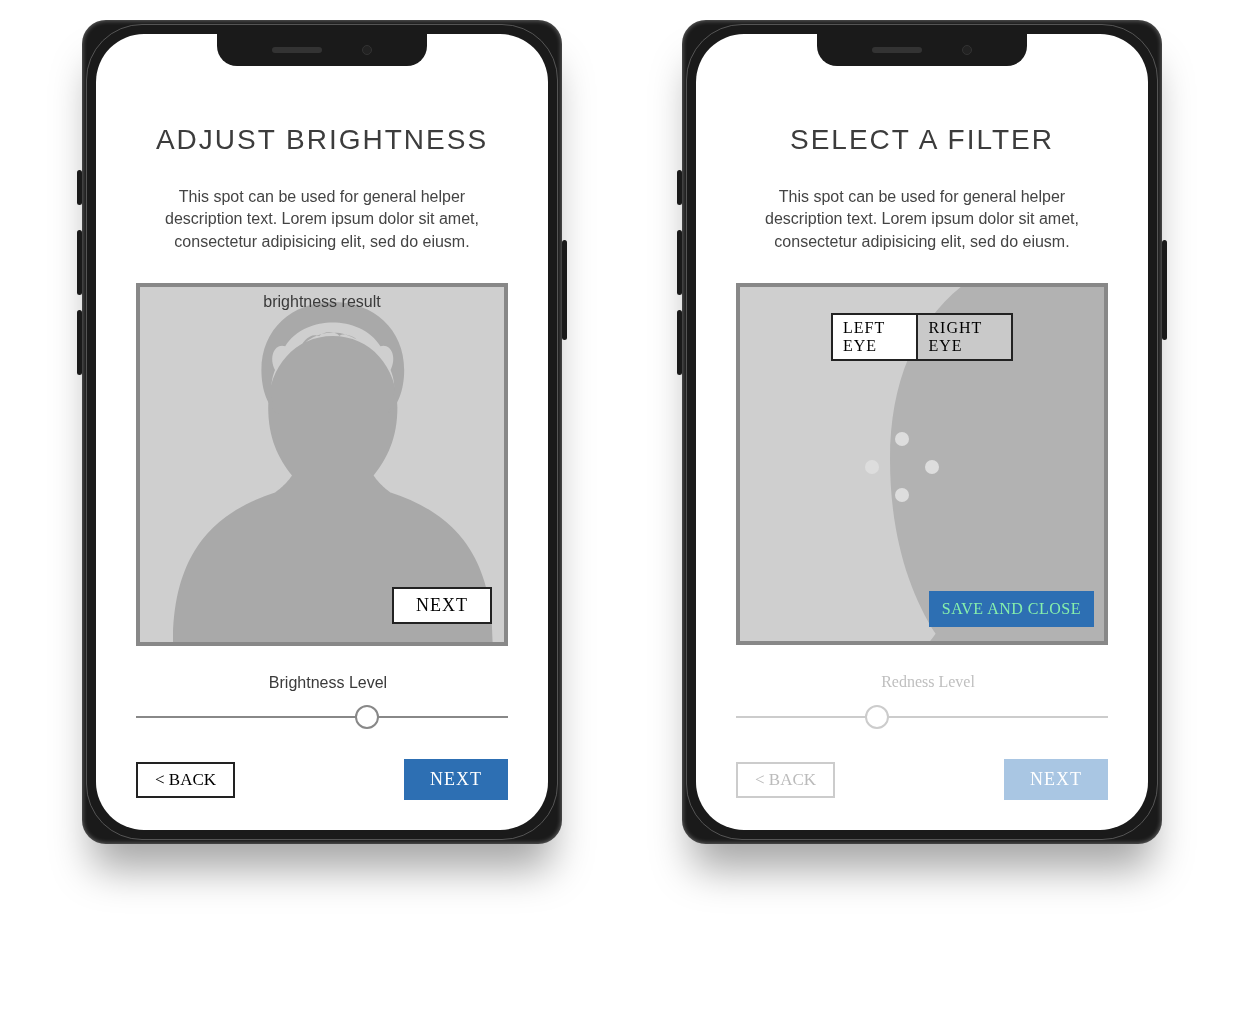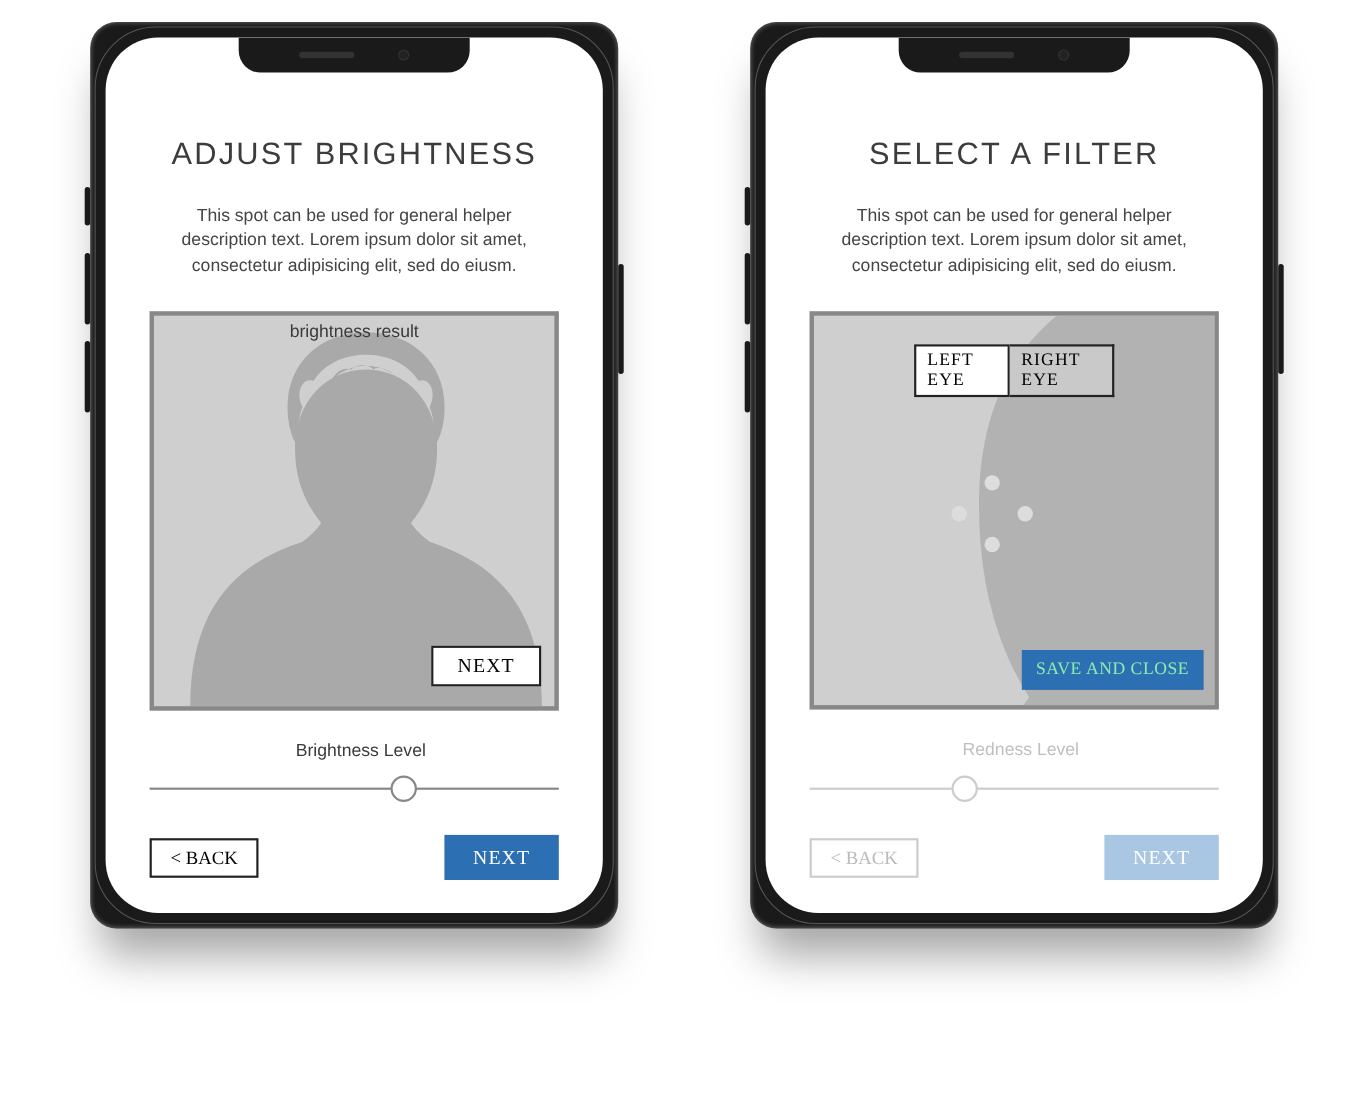--- a/index.html
+++ b/index.html
@@ -204,21 +204,21 @@
     color:#fff;
     border:none;
     padding:10px 26px;
     font-family:"Comic Sans MS","Marker Felt",cursive;
     font-size:18px;
     letter-spacing:1px;
     cursor:pointer;
   }
   
   .dimmed .slider-label,
-  .dimmed .track { color:#ccc; background:#ccc; }
+  .dimmed .track { color:#ccc; background:#ccc;font-family:Liberation Serif, serif; }
   .dimmed .slider-label { background:transparent; color:#bfbfbf; }
   .dimmed .knob { border-color:#ccc; }
   .dimmed .back-btn { border-color:#ccc; color:#bbb; }
   .dimmed .next-btn { background:#a9c6e3; }
 </style>
 </head>
 <body>
 
 <div class="stage">
 

